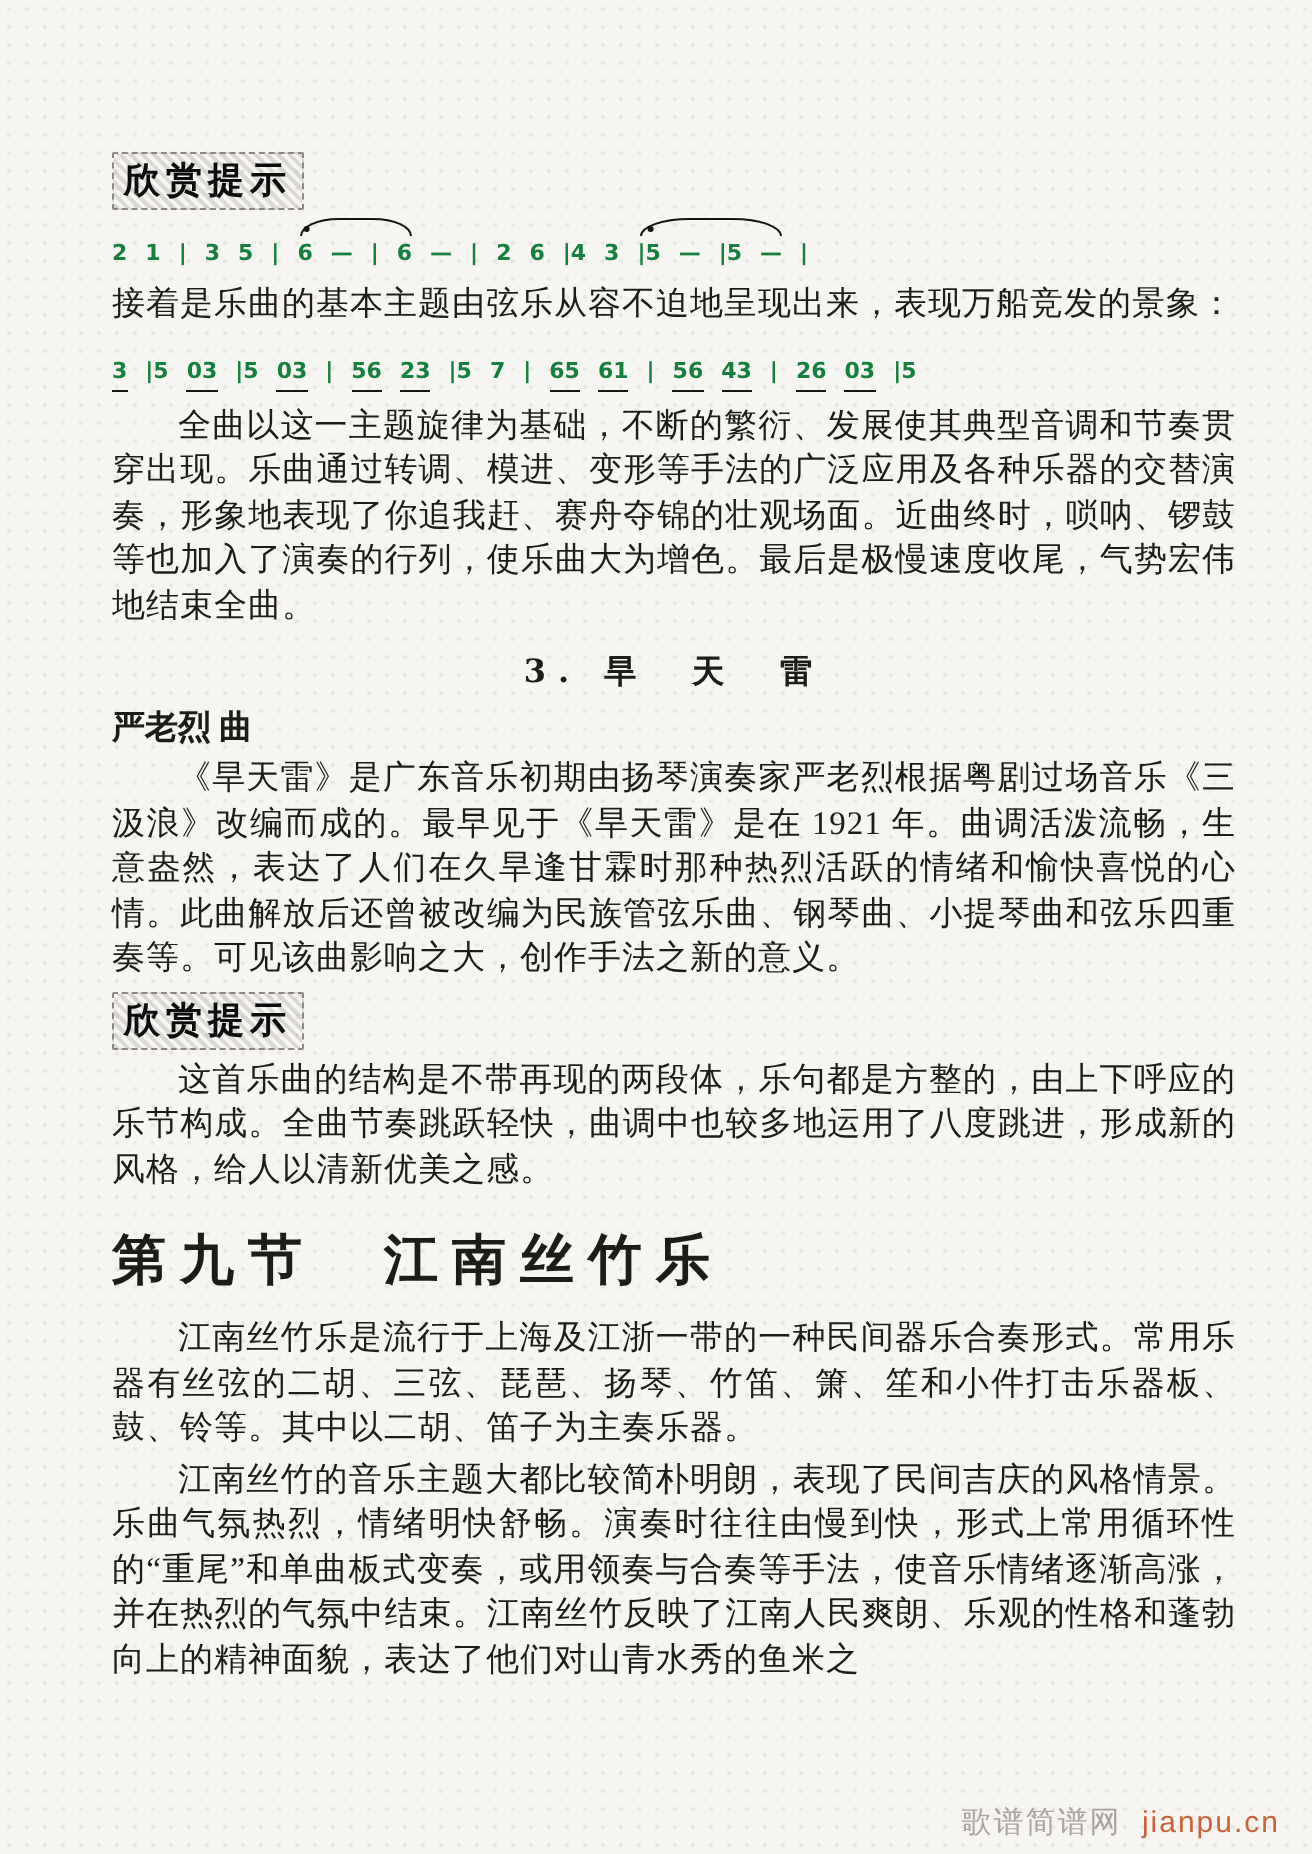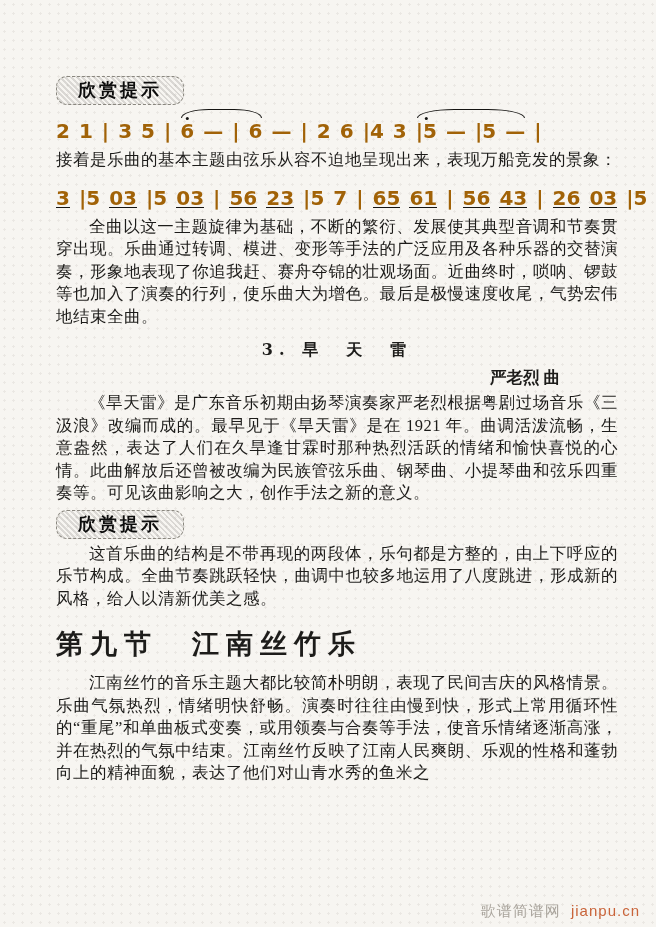--- a/index.html
+++ b/index.html
@@ -9,47 +9,47 @@
     background-image:radial-gradient(rgba(190,186,178,.22) 1px, transparent 1.2px);
     background-size:9px 9px;
     font-family:"Liberation Serif","DejaVu Serif",serif;
     color:#1d1c1a;
   }
   .page{padding:74px 38px 0 56px;}
   p{margin:3px 0;font-size:16.5px;line-height:22.5px;text-align:justify;letter-spacing:.5px;}
   .indent{text-indent:2em;}
   .tag{
     display:inline-block;font-weight:bold;font-size:18px;letter-spacing:3px;
-    padding:1px 21px 2px;color:#0d0d0d;
+    padding:1px 5px 2px;color:#0d0d0d;
     background:repeating-linear-gradient(45deg, rgba(90,88,84,.18) 0 2px, rgba(255,255,255,0) 2px 4px);
-    border:1px dashed #8a877f;border-radius:11px;margin:2px 0 1px;
+    border:1px dashed #8a877f;border-radius:1px;margin:2px 0 1px;
   }
   
   .music{
     font-family:"DejaVu Sans","Liberation Sans",sans-serif;
-    font-weight:bold;font-size:20px;color:#a16207;
+    font-weight:bold;font-size:11px;color:#15803d;
     padding:11px 0 3px;margin:2px 0 1px;white-space:nowrap;
   }
   .nt{display:inline-block;position:relative;margin-right:9px;line-height:16px;}
   .nt.u{border-bottom:1.6px solid #151412;padding-bottom:1px;}
   .nt.dot::after{
     content:'';position:absolute;top:-6px;left:50%;transform:translateX(-40%);
     width:3px;height:3px;background:#151412;border-radius:50%;
   }
   .tie{display:inline-block;position:relative;}
   .tie::before{
     content:'';position:absolute;left:1px;right:9px;top:-10px;height:8px;
     border-top:1.6px solid #151412;border-left:1.6px solid #151412;border-right:1.6px solid #151412;
     border-radius:55% 55% 0 0 / 160% 160% 0 0;
   }
   .song-title{
     text-align:center;font-size:16px;font-weight:bold;letter-spacing:6px;
     margin:12px 0 6px;font-family:"DejaVu Serif","Liberation Serif",serif;
   }
-  .byline{text-align:right;font-size:16.5px;font-weight:bold;padding-right:58px;margin:2px 0 2px;}
+  .byline{text-align:left;font-size:16.5px;font-weight:bold;padding-right:58px;margin:2px 0 2px;}
   .section-title{
     text-align:left;font-size:27px;font-weight:bold;letter-spacing:7px;
     margin:16px 0 10px;font-family:"DejaVu Serif","Liberation Serif",serif;
   }
   .watermark{
     position:absolute;right:16px;bottom:6px;font-size:15px;letter-spacing:1px;
     font-family:"Liberation Sans","DejaVu Sans",sans-serif;
     text-align:right;
   }
   .watermark .wm-name{color:#a9a49c;}
@@ -78,20 +78,21 @@
 
   <p class="indent">《旱天雷》是广东音乐初期由扬琴演奏家严老烈根据粤剧过场音乐《三汲浪》改编而成的。最早见于《旱天雷》是在 1921 年。曲调活泼流畅，生意盎然，表达了人们在久旱逢甘霖时那种热烈活跃的情绪和愉快喜悦的心情。此曲解放后还曾被改编为民族管弦乐曲、钢琴曲、小提琴曲和弦乐四重奏等。可见该曲影响之大，创作手法之新的意义。</p>
 
   <div class="tag">欣赏提示</div>
 
   <p class="indent">这首乐曲的结构是不带再现的两段体，乐句都是方整的，由上下呼应的乐节构成。全曲节奏跳跃轻快，曲调中也较多地运用了八度跳进，形成新的风格，给人以清新优美之感。</p>
 
 
   <div class="section-title">第九节　江南丝竹乐</div>
 
+  <p class="indent">江南丝竹乐是流行于上海及江浙一带的一种民间器乐合奏形式。常用乐器有丝弦的二胡、三弦、琵琶、扬琴、竹笛、箫、笙和小件打击乐器板、鼓、铃等。其中以二胡、笛子为主奏乐器。</p>
 
   <p class="indent">江南丝竹的音乐主题大都比较简朴明朗，表现了民间吉庆的风格情景。乐曲气氛热烈，情绪明快舒畅。演奏时往往由慢到快，形式上常用循环性的“重尾”和单曲板式变奏，或用领奏与合奏等手法，使音乐情绪逐渐高涨，并在热烈的气氛中结束。江南丝竹反映了江南人民爽朗、乐观的性格和蓬勃向上的精神面貌，表达了他们对山青水秀的鱼米之</p>
 
   
 
 </div>
 
 <div class="watermark">
   <span class="wm-name">歌谱简谱网</span>
   <a class="wm-url" href="#">jianpu.cn</a>

